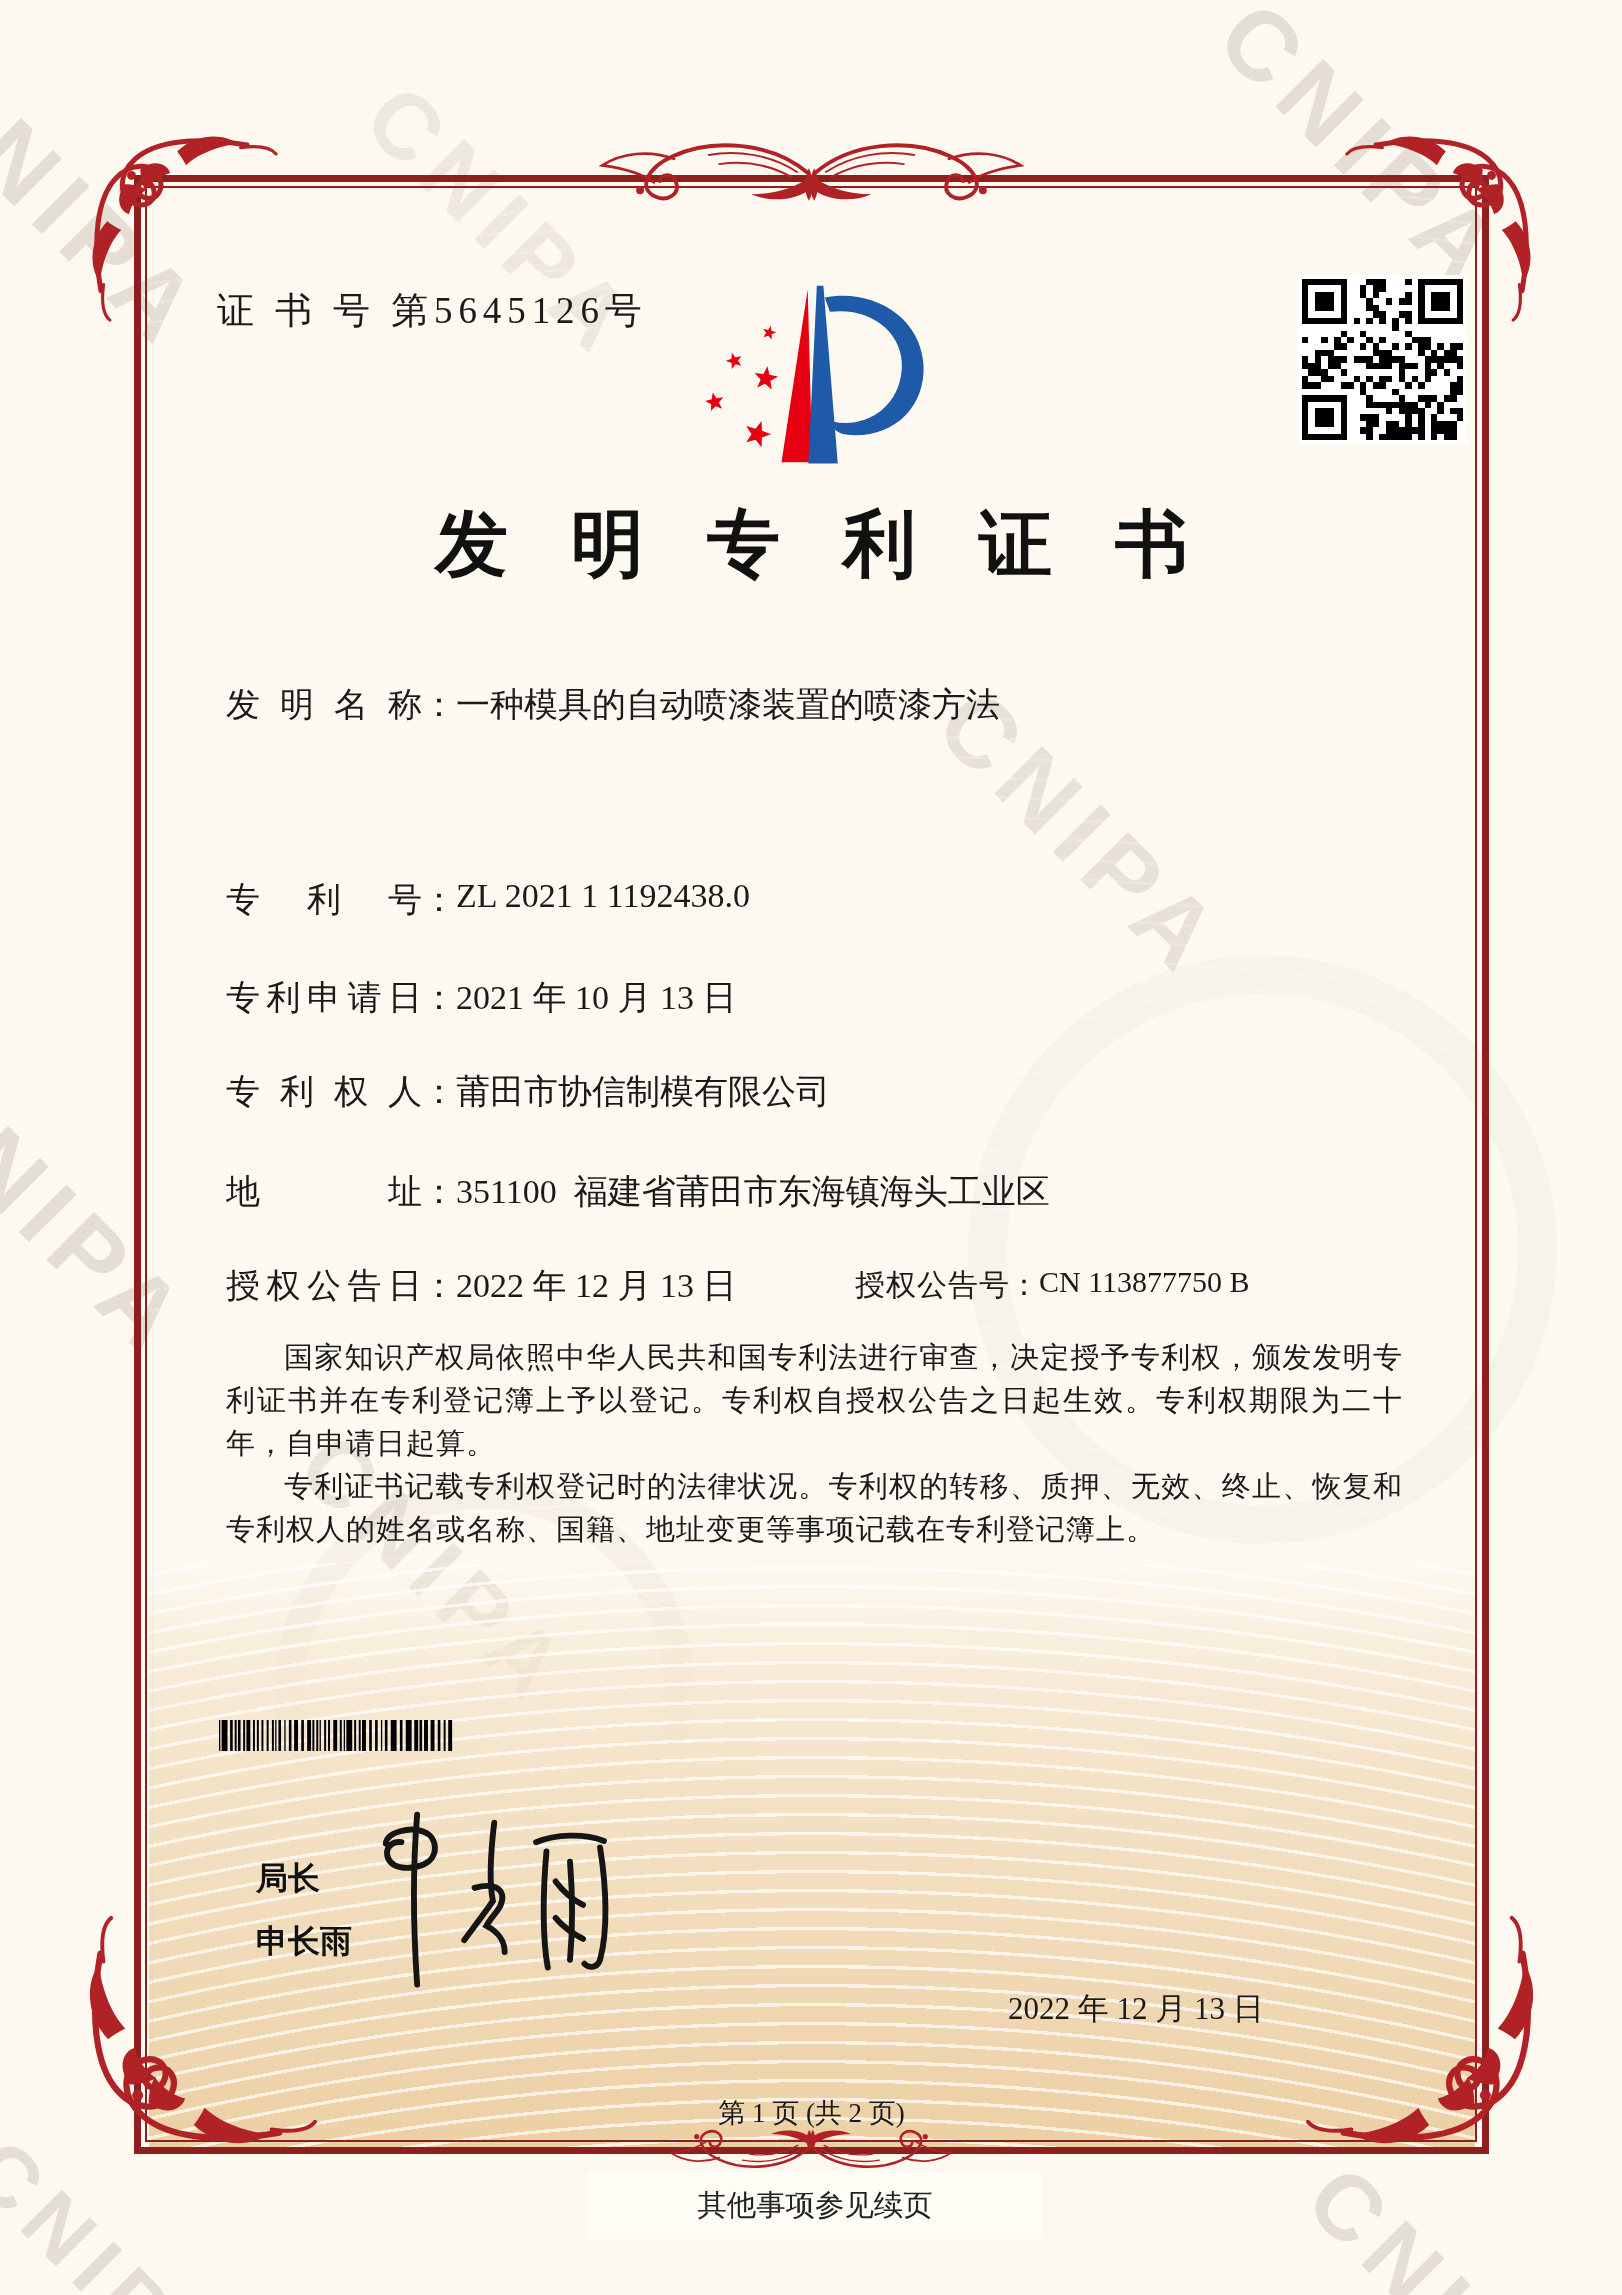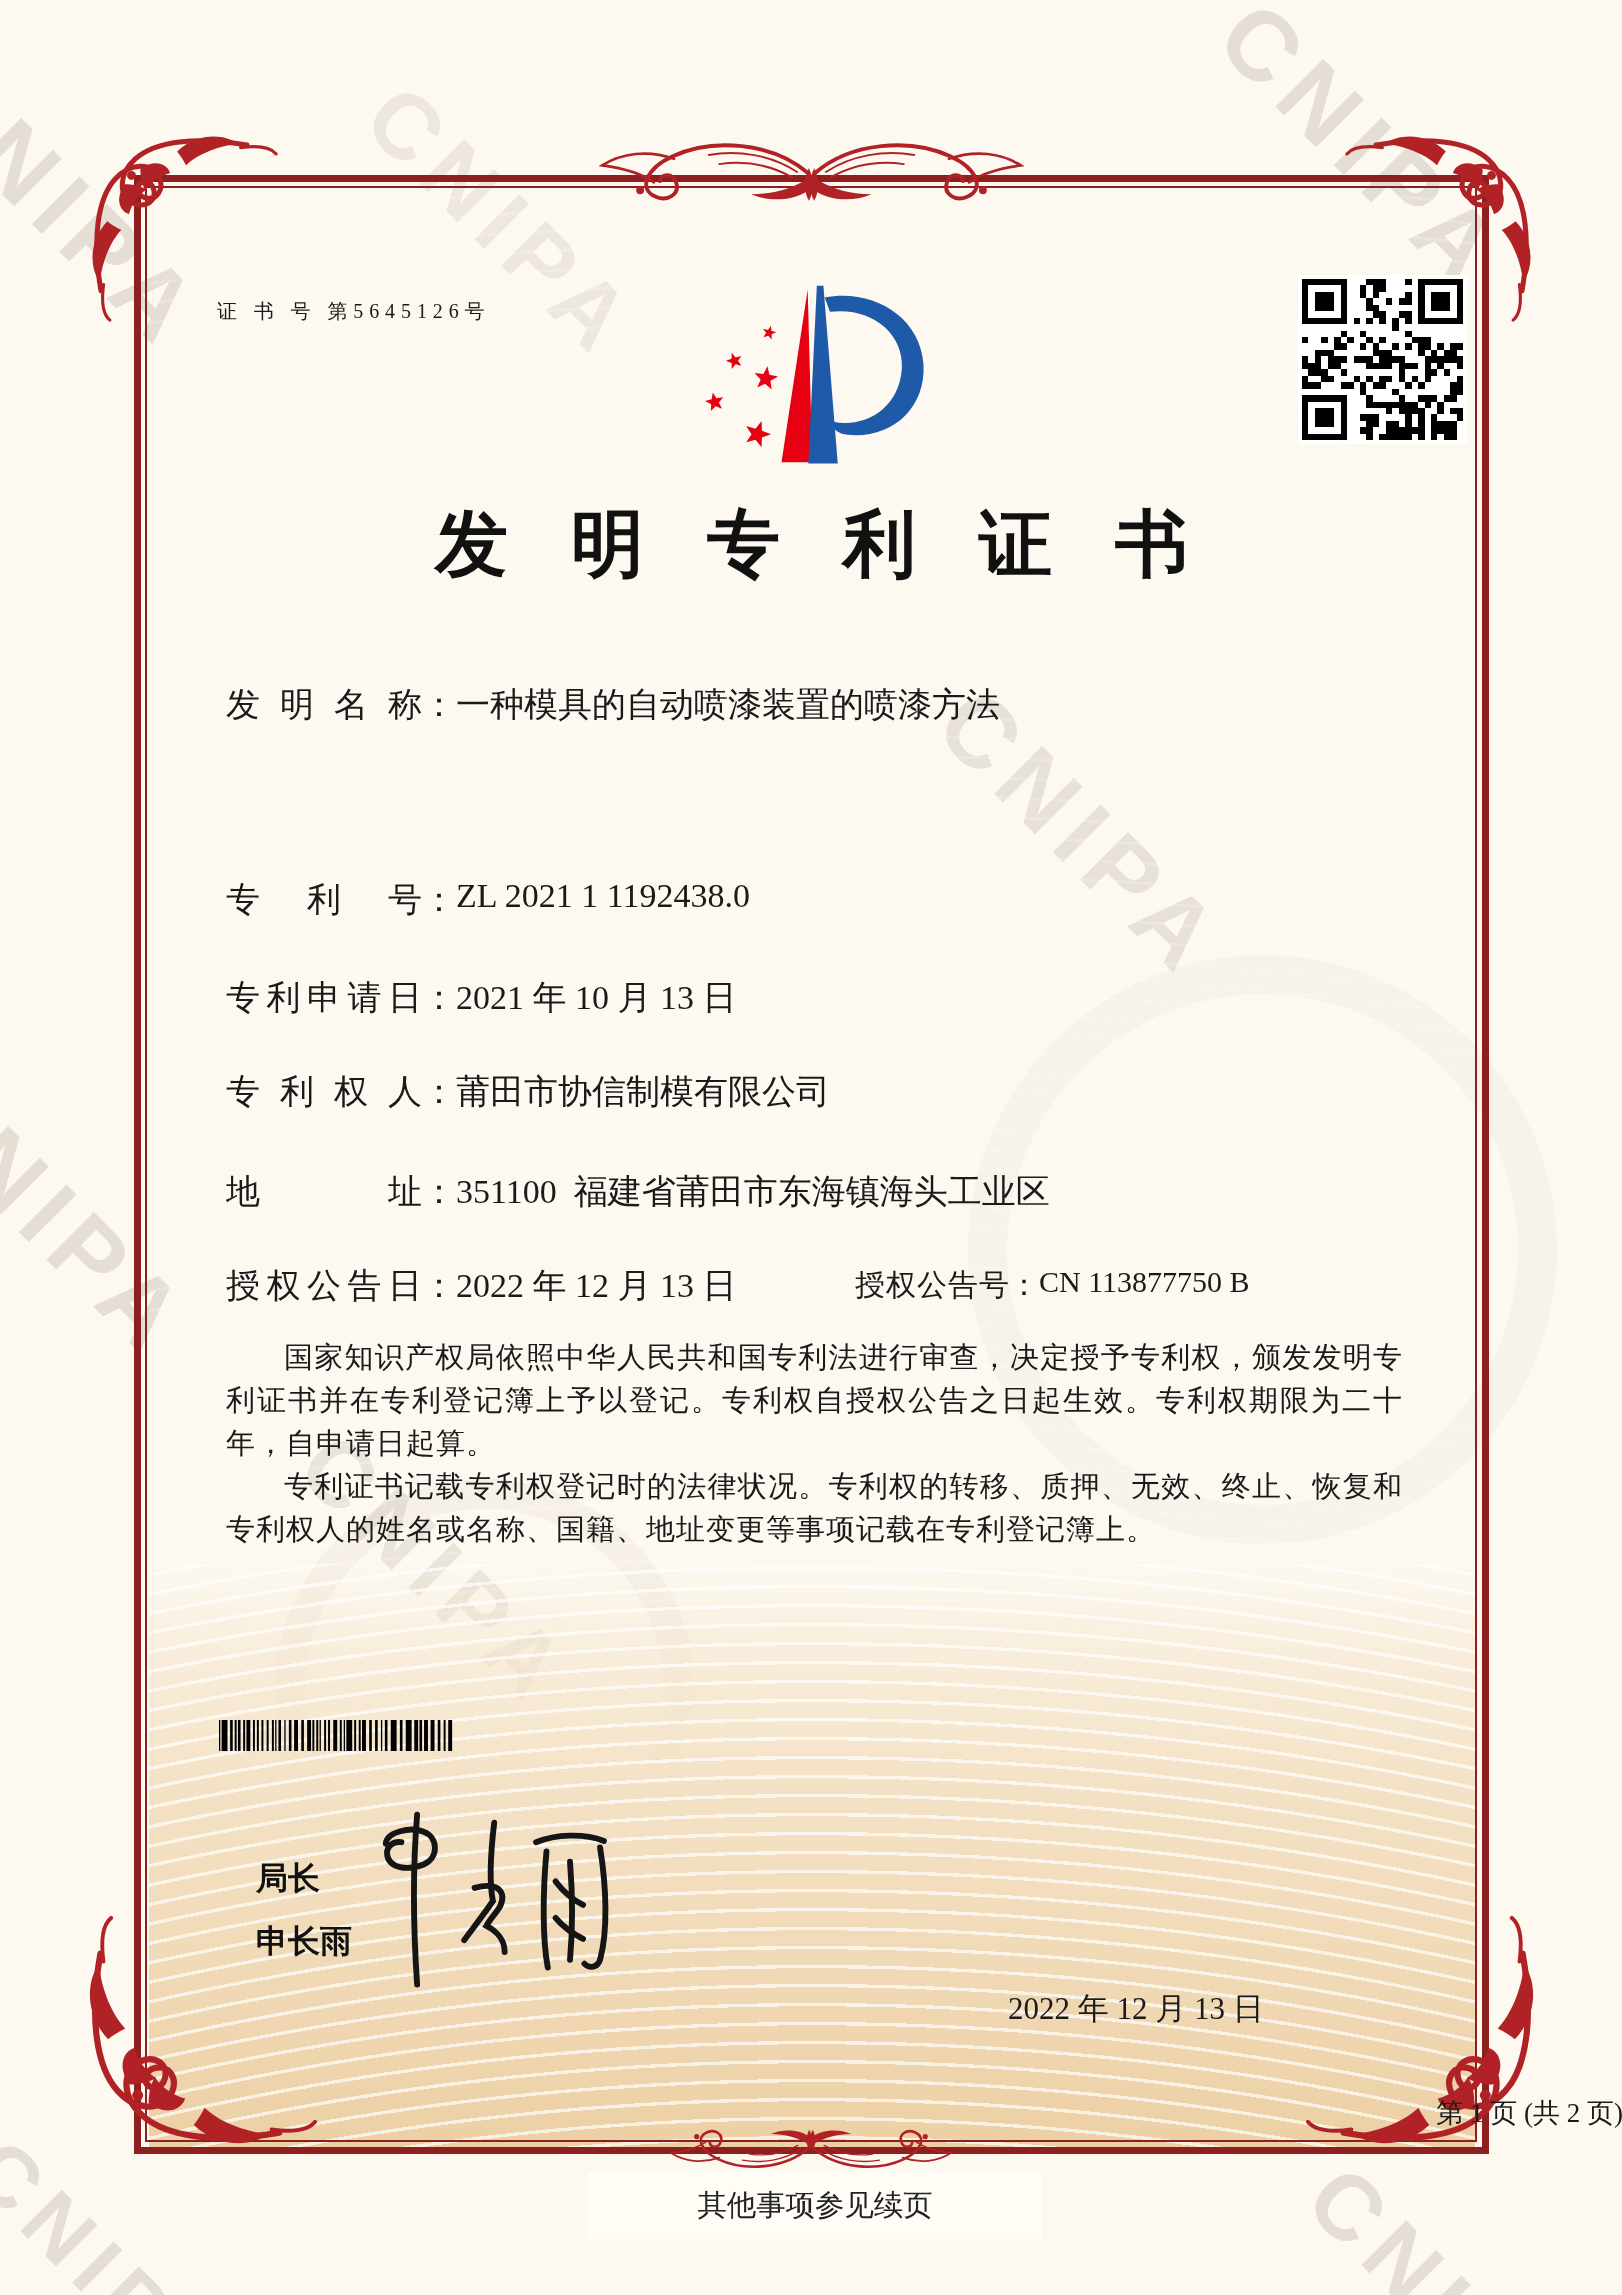--- a/index.html
+++ b/index.html
@@ -77,21 +77,21 @@
   .orn-top{left:576px;top:130px;width:471px;height:97px}
   .orn-bottom{left:654px;top:2112px;width:314px;height:65px;transform:rotate(180deg)}
   .corner{position:absolute;width:203px;height:203px}
   .corner-tl{left:82px;top:126px}
   .corner-tr{left:1338px;top:126px;transform:scaleX(-1)}
   .corner-bl{left:77px;top:1907px;width:249px;height:249px;transform:scaleY(-1)}
   .corner-br{left:1297px;top:1907px;width:249px;height:249px;transform:rotate(180deg)}
 
   
   .cert-no{
-    position:absolute;left:217px;top:298px;font-size:20px;letter-spacing:5.9px;white-space:pre;
+    position:absolute;left:217px;top:286px;font-size:37px;letter-spacing:5.9px;white-space:pre;
   }
   .logo{position:absolute;left:703px;top:266px;width:229px;height:203px}
   .qr{position:absolute;left:1298px;top:275px;width:169px;height:169px;background:#fff;padding:3.9px}
   .qr svg{display:block;width:100%;height:100%}
   .title{
     position:absolute;left:0;right:0;top:496px;text-align:center;
     font-size:73px;font-weight:bold;letter-spacing:63px;text-indent:63px;color:#111;
   }
 
   
@@ -118,21 +118,21 @@
   .signer{
     position:absolute;left:228px;
     font-family:"Liberation Sans","DejaVu Sans",sans-serif;
     font-weight:bold;font-size:32px;color:#111;margin-left:28px;
   }
   .signer-title{top:1857px}
   .signer-name{top:1920px}
   .signature{position:absolute;left:340px;top:1803px;width:281px;height:196px}
   .signature svg{display:block;width:100%;height:100%}
   .issue-date{position:absolute;left:1008px;top:1988px;font-size:31px;white-space:pre}
-  .page-info{position:absolute;left:0;right:0;top:2095px;text-align:right;font-size:27px;white-space:pre}
+  .page-info{position:absolute;left:0;right:0;top:2095px;text-align:center;font-size:27px;white-space:pre}
 
   .footer-note-box{
     position:absolute;left:588px;top:2172px;width:454px;height:67px;
     background:#fffdf6;text-align:center;line-height:67px;font-size:29.4px;color:#222;
   }
 </style>
 </head>
 <body>
 
 <div class="page">

